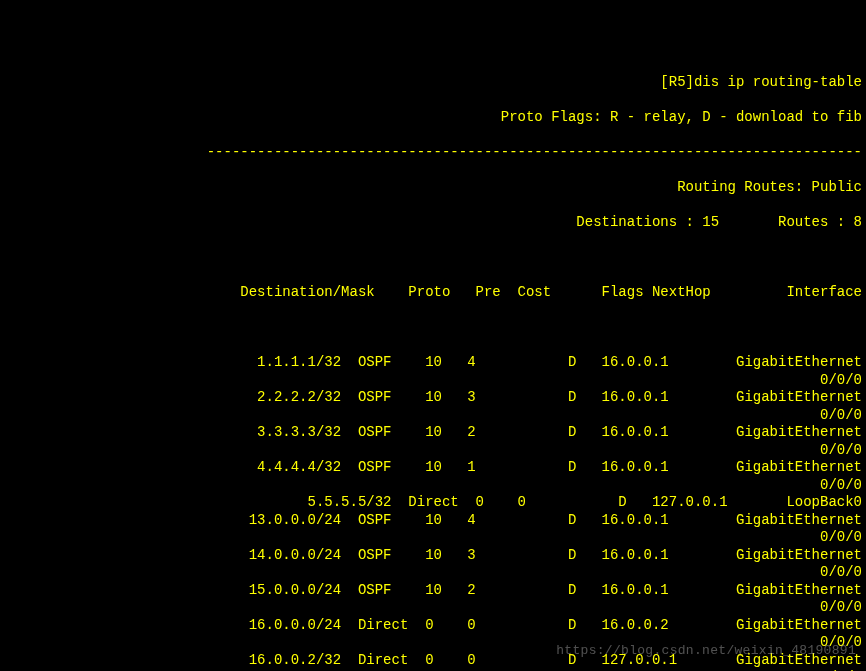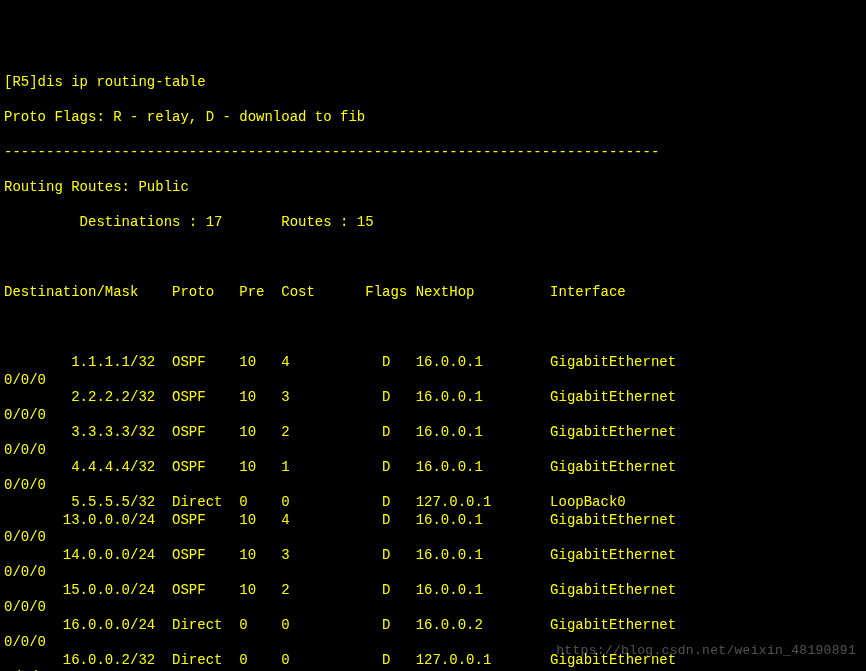--- a/index.html
+++ b/index.html
@@ -15,41 +15,42 @@
       line-height: 1.25;
       padding: 4px;
       width: 866px;
       height: 671px;
       overflow: hidden;
       position: relative;
       white-space: pre;
     }
     .line {
       white-space: pre;
+      text-align: right;
     }
     .watermark {
       position: absolute;
       bottom: 12px;
       right: 10px;
       color: rgba(200, 200, 200, 0.4);
       font-size: 13px;
       font-family: Liberation Mono, monospace;
       letter-spacing: 0.3px;
     }
   </style>
 </head>
 <body>
 
 
 
 <div class="line">[R5]dis ip routing-table</div>
 <div class="line">Proto Flags: R - relay, D - download to fib</div>
 <div class="line">------------------------------------------------------------------------------</div>
 <div class="line">Routing Routes: Public</div>
-<div class="line">         Destinations : 17       Routes : 15</div>
+<div class="line">         Destinations : 15       Routes : 8</div>
 <div class="line"> </div>
 <div class="line">Destination/Mask    Proto   Pre  Cost      Flags NextHop         Interface</div>
 <div class="line"> </div>
 <div id="routes-container"><div class="line">        1.1.1.1/32  OSPF    10   4           D   16.0.0.1        GigabitEthernet</div><div class="line">0/0/0</div><div class="line">        2.2.2.2/32  OSPF    10   3           D   16.0.0.1        GigabitEthernet</div><div class="line">0/0/0</div><div class="line">        3.3.3.3/32  OSPF    10   2           D   16.0.0.1        GigabitEthernet</div><div class="line">0/0/0</div><div class="line">        4.4.4.4/32  OSPF    10   1           D   16.0.0.1        GigabitEthernet</div><div class="line">0/0/0</div><div class="line">        5.5.5.5/32  Direct  0    0           D   127.0.0.1       LoopBack0</div><div class="line">       13.0.0.0/24  OSPF    10   4           D   16.0.0.1        GigabitEthernet</div><div class="line">0/0/0</div><div class="line">       14.0.0.0/24  OSPF    10   3           D   16.0.0.1        GigabitEthernet</div><div class="line">0/0/0</div><div class="line">       15.0.0.0/24  OSPF    10   2           D   16.0.0.1        GigabitEthernet</div><div class="line">0/0/0</div><div class="line">       16.0.0.0/24  Direct  0    0           D   16.0.0.2        GigabitEthernet</div><div class="line">0/0/0</div><div class="line">       16.0.0.2/32  Direct  0    0           D   127.0.0.1       GigabitEthernet</div><div class="line">0/0/0</div></div>
 
 <div class="watermark">https://blog.csdn.net/weixin_48190891</div>
 
 
 
 

